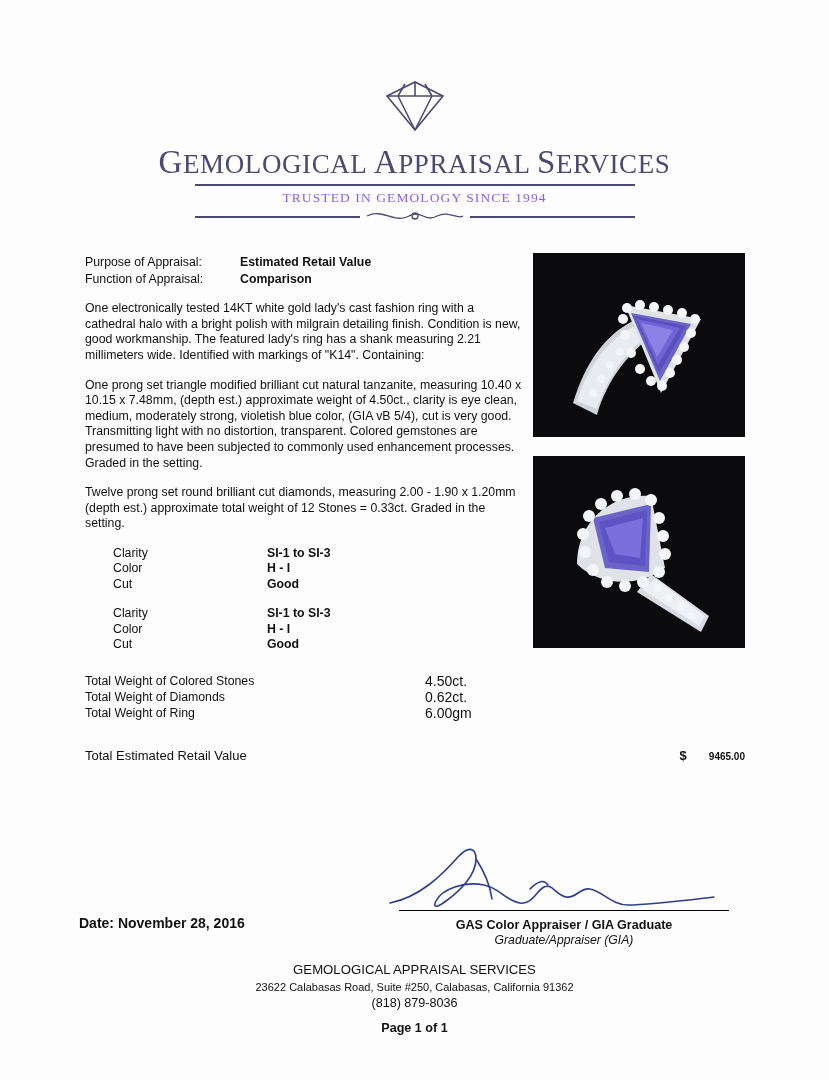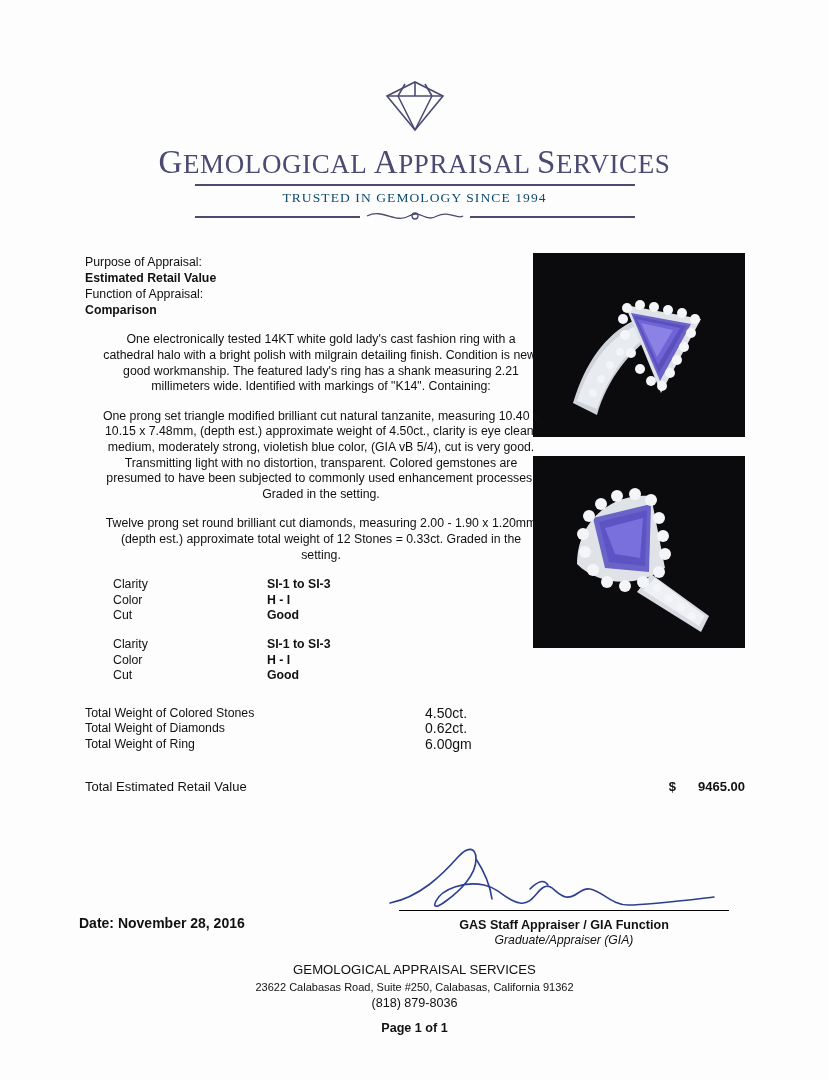--- a/index.html
+++ b/index.html
@@ -53,21 +53,21 @@
     align-items: center;
     justify-content: center;
   }
   .rule-row .line {
     flex: 1;
     height: 2px;
     background: #4a4a72;
   }
   .tagline {
     font-family: "Liberation Serif", serif;
-    color: #0c4a6e;
+    color: #8b5cf6;
     font-size: 13.5px;
     letter-spacing: 1.1px;
     margin-top: 4px;
     white-space: nowrap;
   }
   .flourish {
     width: 440px;
     margin: 2px auto 0 auto;
     position: relative;
     height: 16px;
@@ -91,36 +91,34 @@
     line-height: 15.6px;
   }
 
   .purpose-block {
     margin-left: 0;
     margin-bottom: 14px;
   }
   .kv-row {
     display: flex;
     margin-bottom: 1px;
-    flex-direction: column;
   }
   .kv-key {
     width: 155px;
     font-size: 12.3px;
   }
   .kv-val {
     font-weight: bold;
     font-size: 12.3px;
   }
 
   .para {
     width: 440px;
     margin-bottom: 14px;
-    text-align: center;
-    margin-left: 16px;
+    text-align: left;
   }
   .para.wide {
     width: 600px;
   }
 
   .specs {
     margin: 0 0 14px 28px;
   }
   .spec-row {
     display: flex;
@@ -166,21 +164,21 @@
     font-size: 13px;
     flex: 1;
   }
   .grand-total .gt-cur {
     font-weight: bold;
     font-size: 13px;
     margin-right: 22px;
   }
   .grand-total .gt-amt {
     font-weight: bold;
-    font-size: 13px;
+    font-size: 10px;
   }
 
   
   .photo {
     position: absolute;
     background: #0a0a0c;
     overflow: hidden;
   }
   .photo-1 {
     left: 533px;
@@ -456,21 +454,21 @@
         <g fill="none" stroke="#2c3e8f" stroke-width="1.6" stroke-linecap="round">
           <path d="M10 58 C 40 52, 62 30, 78 12 C 88 1, 96 2, 96 14 C 96 30, 80 46, 66 56 C 58 62, 52 64, 56 56 C 62 44, 84 36, 104 40 C 120 43, 126 56, 140 58 C 152 60, 156 46, 164 42 C 172 38, 176 50, 186 52 C 196 54, 200 42, 210 44 C 222 46, 232 60, 248 60 C 268 60, 300 56, 334 52"></path>
           <path d="M96 14 C 104 26, 110 40, 112 54"></path>
           <path d="M150 44 C 158 36, 164 34, 168 40"></path>
         </g>
       </svg>
     </span>
   </div>
   <div class="sig-line"></div>
   <div class="date-line">Date: November 28, 2016</div>
-  <div class="appraiser-name">GAS Staff Appraiser / GIA Function</div>
+  <div class="appraiser-name">GAS Color Appraiser / GIA Graduate</div>
   <div class="appraiser-sub">Graduate/Appraiser (GIA)</div>
 
   <div class="footer">
     <div class="f-line1">GEMOLOGICAL APPRAISAL SERVICES</div>
     <div class="f-line2">23622 Calabasas Road, Suite #250, Calabasas, California 91362</div>
     <div class="f-line3">(818) 879-8036</div>
     <div class="page-num">Page 1 of 1</div>
   </div>
 
 </div>

